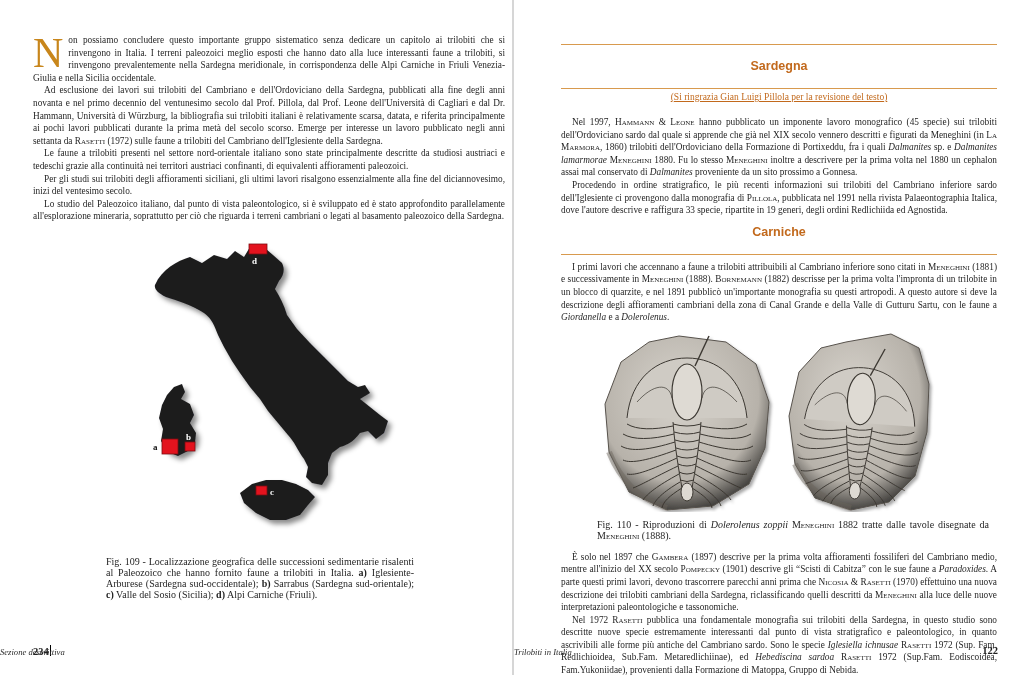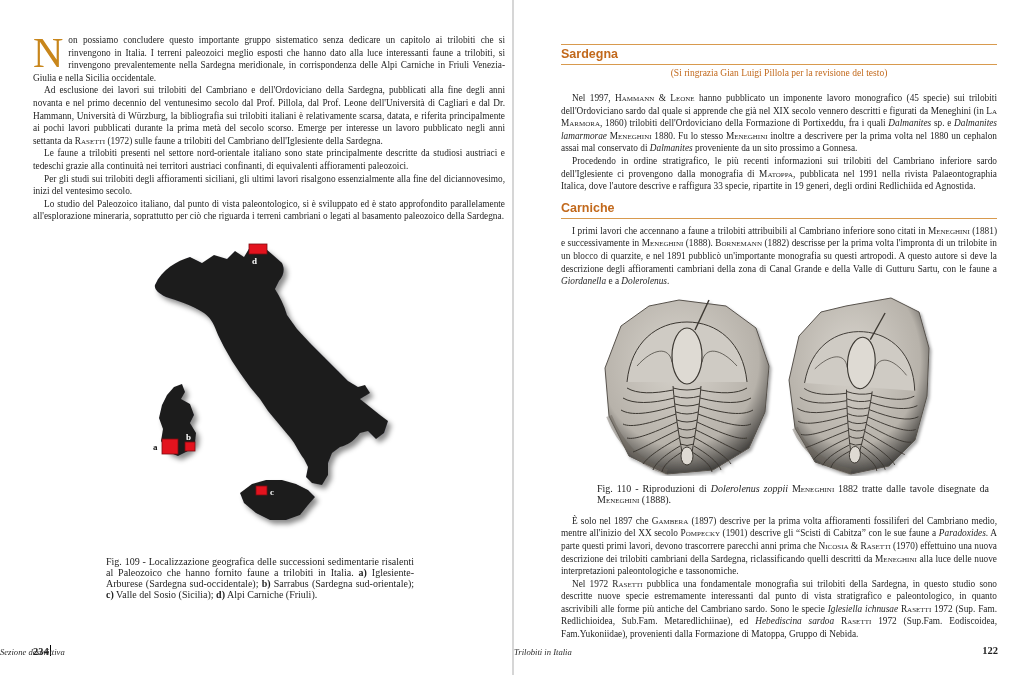--- a/index.html
+++ b/index.html
@@ -25,22 +25,22 @@
   .it{font-style:italic;margin-top:16px;}
   .bd{font-weight:bold;}
 
   
   .dropcap{float:left;font-size:42px;line-height:36px;color:var(--dropcap);
            padding:1px 5px 0 0;font-weight:400;}
 
   
   .rule{border:none;border-top:1.5px solid var(--rule);margin:0;}
   .sec-title{font-family:"Liberation Sans",sans-serif;font-weight:700;font-size:12.5px;
-             color:var(--accent);margin:0;padding:2px 0 3px 0;}
-  .subtitle{color:var(--accent);font-size:9.5px;text-align:center;margin:3px 0 0 0;}
+             color:var(--accent);text-align:center;margin:12px;padding:2px 0 3px 0;}
+  .subtitle{color:var(--accent);font-size:9.5px;text-align:center;margin:3px 0 0 0;text-decoration:underline;}
 
   
   .caption{font-size:10px;line-height:11px;text-align:justify;}
   .cap109{position:absolute;left:106px;top:556px;width:308px;}
   .cap110{margin:7px 0 0 36px;width:392px;}
 
   
   .map-wrap{position:absolute;left:132px;top:243px;width:290px;height:312px;}
 
   
@@ -120,21 +120,21 @@
   <div class="page page-right">
 
     <div class="flow-right">
 
       <hr class="rule">
       <h2 class="sec-title">Sardegna</h2>
       <hr class="rule">
       <p class="subtitle">(Si ringrazia Gian Luigi Pillola per la revisione del testo)</p>
 
       <p class="para ind" style="margin-top:14px">Nel 1997, <span class="sc">Hammann &amp; Leone</span> hanno pubblicato un imponente lavoro monografico (45 specie) sui trilobiti dell'Ordoviciano sardo dal quale si apprende che già nel XIX secolo vennero descritti e figurati da Meneghini (in <span class="sc">La Marmora</span>, 1860) trilobiti dell'Ordoviciano della Formazione di Portixeddu, fra i quali <span class="it">Dalmanites</span> sp. e <span class="it">Dalmanites lamarmorae</span> <span class="sc">Meneghini</span> 1880. Fu lo stesso <span class="sc">Meneghini</span> inoltre a descrivere per la prima volta nel 1880 un cephalon assai mal conservato di <span class="it">Dalmanites</span> proveniente da un sito prossimo a Gonnesa.</p>
-      <p class="para ind">Procedendo in ordine stratigrafico, le più recenti informazioni sui trilobiti del Cambriano inferiore sardo dell'Iglesiente ci provengono dalla monografia di <span class="sc">Matoppa</span>, pubblicata nel 1991 nella rivista Palaeontographia Italica, dove l'autore descrive e raffigura 33 specie, ripartite in 19 generi, degli ordini Redlichiida ed Agnostida.</p>
+      <p class="para ind">Procedendo in ordine stratigrafico, le più recenti informazioni sui trilobiti del Cambriano inferiore sardo dell'Iglesiente ci provengono dalla monografia di <span class="sc">Pillola</span>, pubblicata nel 1991 nella rivista Palaeontographia Italica, dove l'autore descrive e raffigura 33 specie, ripartite in 19 generi, degli ordini Redlichiida ed Agnostida.</p>
 
       <h2 class="sec-title" style="margin-top:6px">Carniche</h2>
       <hr class="rule">
 
       <p class="para ind" style="margin-top:6px">I primi lavori che accennano a faune a trilobiti attribuibili al Cambriano inferiore sono citati in <span class="sc">Meneghini</span> (1881) e successivamente in <span class="sc">Meneghini</span> (1888). <span class="sc">Bornemann</span> (1882) descrisse per la prima volta l'impronta di un trilobite in un blocco di quarzite, e nel 1891 pubblicò un'importante monografia su questi artropodi. A questo autore si deve la descrizione degli affioramenti cambriani della zona di Canal Grande e della Valle di Gutturu Sartu, con le faune a <span class="it">Giordanella</span> e a <span class="it">Dolerolenus</span>.</p>
 
       <div class="fig110">
         <svg width="340" height="180" viewBox="0 0 340 180">
           <defs>
             <radialGradient id="rockg" cx="45%" cy="35%" r="75%">

